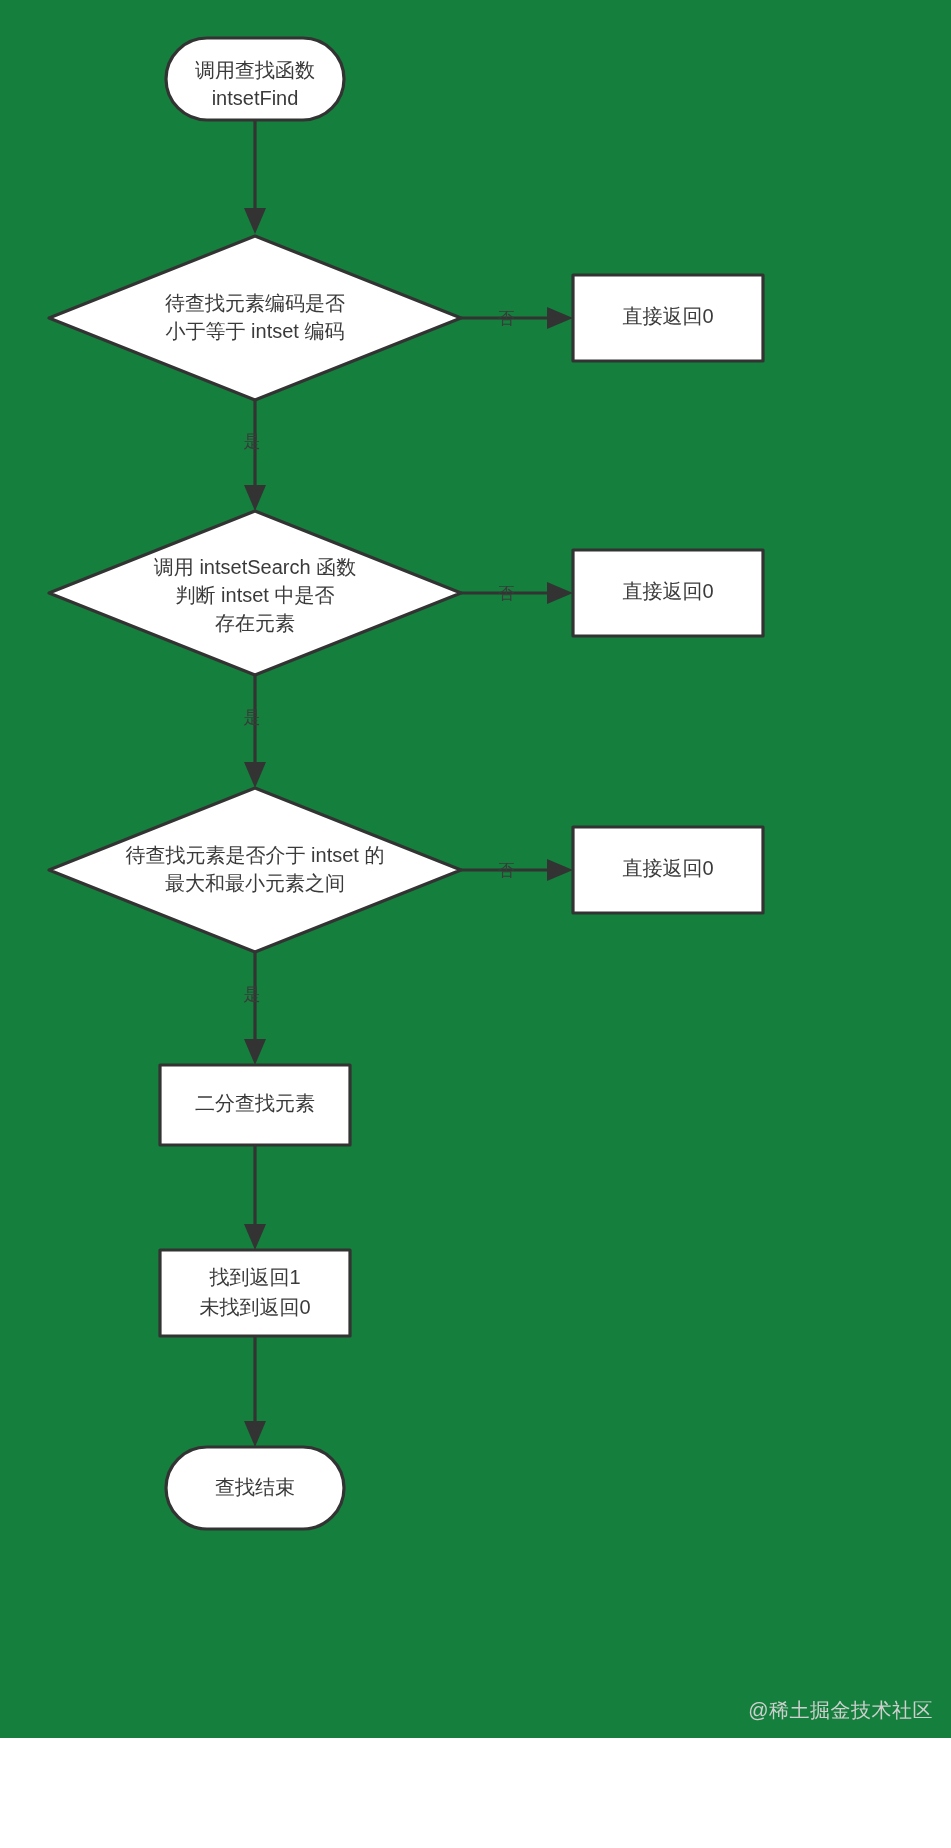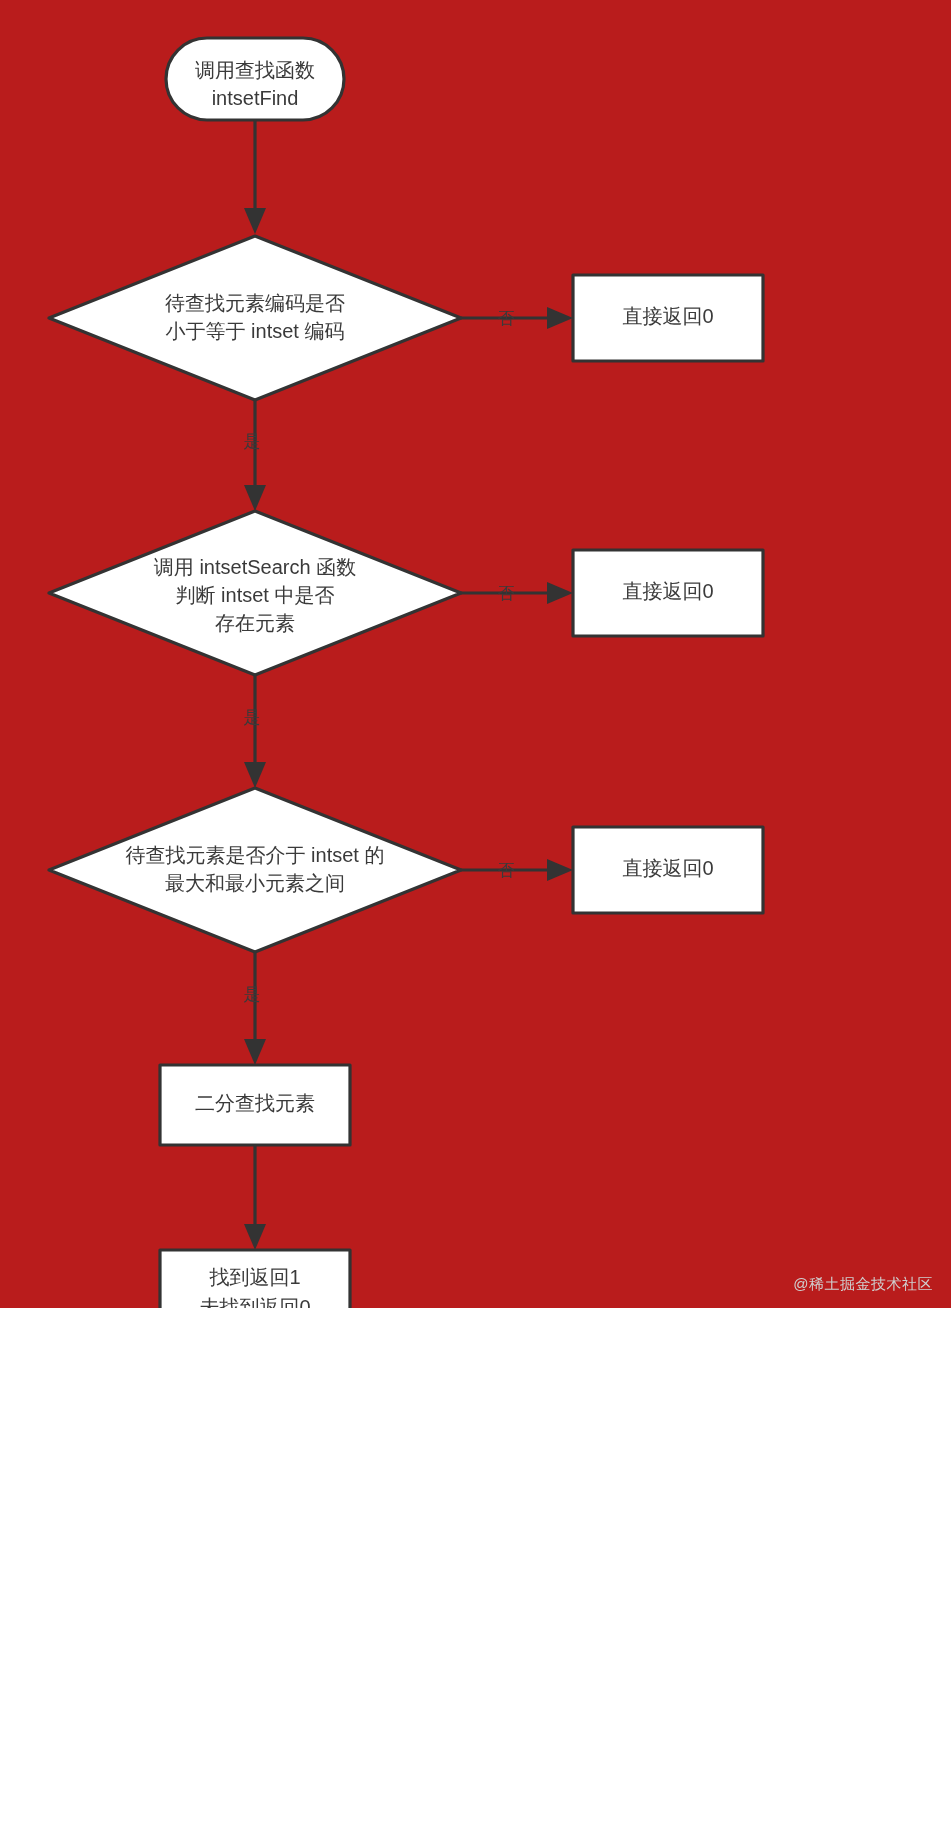--- a/index.html
+++ b/index.html
@@ -6,22 +6,22 @@
     margin: 0;
     padding: 0;
     background: #ffffff;
   }
   body {
     font-family: "Liberation Sans", "DejaVu Sans", sans-serif;
   }
   #canvas {
     position: relative;
     width: 951px;
-    height: 1308px;
-    background: #b91c1c;
+    height: 1738px;
+    background: #15803d;
     overflow: hidden;
   }
   #flow-svg {
     position: absolute;
     top: 0;
     left: 0;
     width: 951px;
     height: 1848px;
   }
   .node-text {
@@ -52,21 +52,21 @@
   }
   .arrowhead {
     fill: #333333;
     stroke: none;
   }
   .watermark {
     position: absolute;
     right: 18px;
     bottom: 14px;
     font-family: "Liberation Sans", "DejaVu Sans", sans-serif;
-    font-size: 15px;
+    font-size: 20px;
     color: #cfcfcf;
     letter-spacing: 0.5px;
     user-select: none;
   }
 </style>
 </head>
 <body>
 
 <div id="canvas">
 

